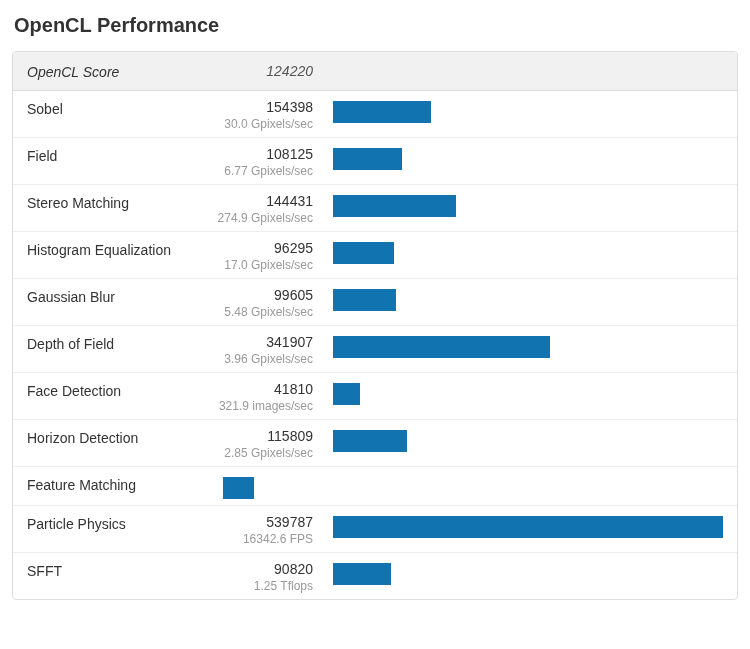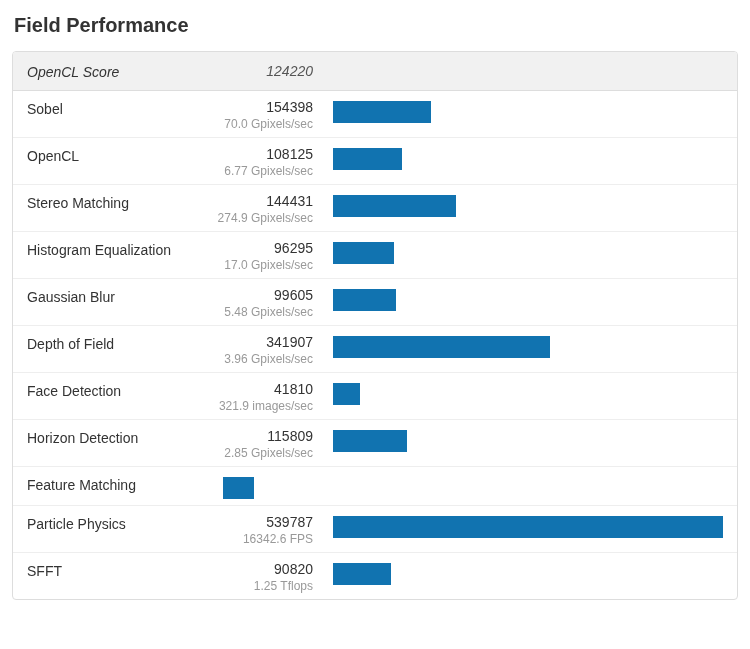--- a/index.html
+++ b/index.html
@@ -72,41 +72,41 @@
     padding-top: 2px;
   }
   .bar {
     height: 22px;
     background: #1173b0;
   }
 </style>
 </head>
 <body>
 
-<h2 class="title">Field Performance</h2>
+<h2 class="title">OpenCL Performance</h2>
 
 <div class="panel">
   <div class="header-row">
     <div class="label-col">OpenCL Score</div>
     <div class="score-col">124220</div>
     <div class="bar-col"></div>
   </div>
   <div id="rows">
       <div class="row">
         <div class="label-col">Sobel</div>
         <div class="score-col">
           <div class="score">154398</div>
-          <div class="unit">70.0 Gpixels/sec</div>
+          <div class="unit">30.0 Gpixels/sec</div>
         </div>
         <div class="bar-col">
           <div class="bar" style="width:25.1%"></div>
         </div>
       </div>
       <div class="row">
-        <div class="label-col">OpenCL</div>
+        <div class="label-col">Field</div>
         <div class="score-col">
           <div class="score">108125</div>
           <div class="unit">6.77 Gpixels/sec</div>
         </div>
         <div class="bar-col">
           <div class="bar" style="width:17.6%"></div>
         </div>
       </div>
       <div class="row">
         <div class="label-col">Stereo Matching</div>

